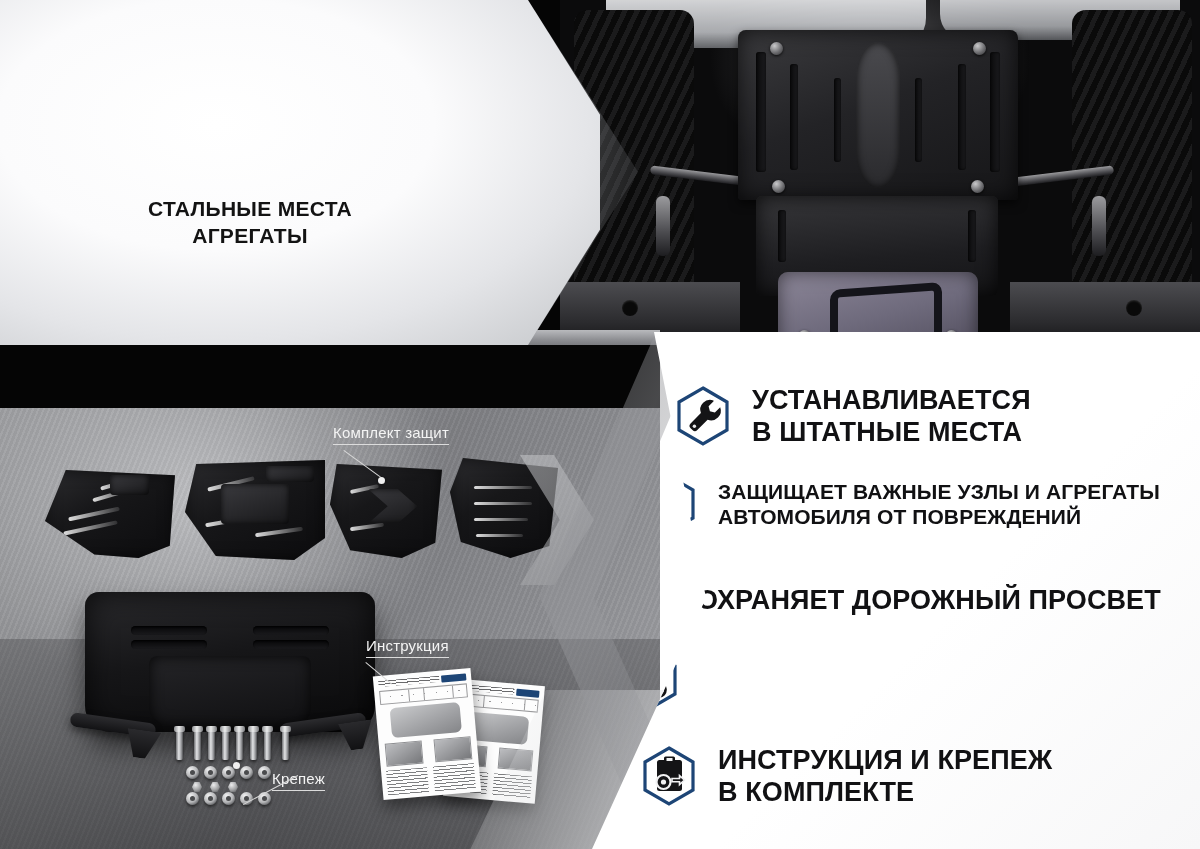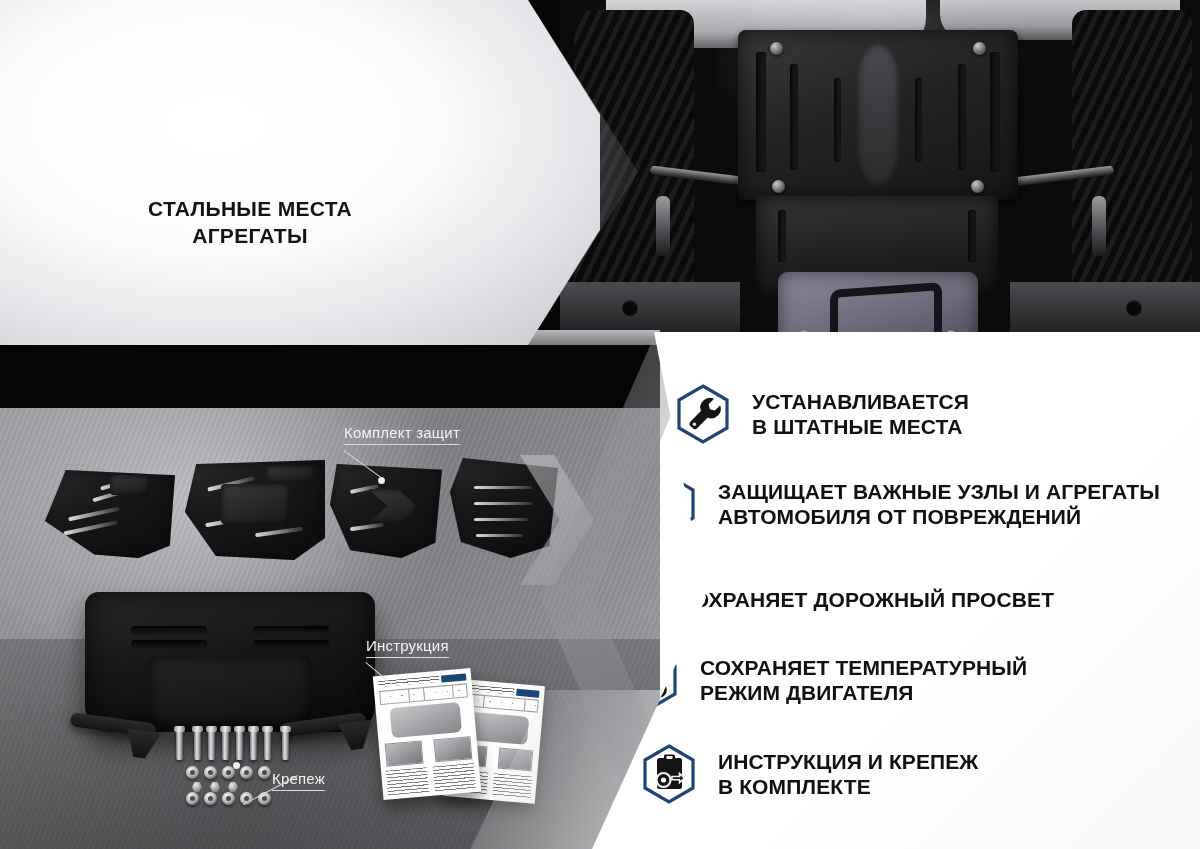--- a/index.html
+++ b/index.html
@@ -338,21 +338,21 @@
     position:absolute; left:0; top:0; width:702px; height:517px;
   }
   .feature{
     position:absolute; display:flex; align-items:center; gap:22px;
   }
   .hexicon{
     position:relative; width:54px; height:60px; flex:0 0 auto;
   }
   .hexicon svg{ display:block; }
   .feature-text{
-    font-size:21px; font-weight:700; color:#111113;
+    font-size:27px; font-weight:700; color:#111113;
     line-height:1.2; letter-spacing:.1px;
     text-transform:uppercase; white-space:pre-line;
   }
   .feature-text.big{ font-size:21px; }
 
   
   .wedge-br{
     position:absolute; left:470px; top:690px; width:220px; height:160px;
     background:linear-gradient(120deg, rgba(226,227,229,.0), rgba(226,227,229,.85));
     clip-path:polygon(76px 0, 220px 0, 220px 160px, 0 160px);
@@ -519,21 +519,21 @@
     <div class="tbl"></div>
     <div class="draw"></div>
     <div class="ph" style="left:6%;top:55%;"></div>
     <div class="ph" style="right:6%;top:55%;"></div>
     <div class="txt" style="top:77%;"></div>
     <div class="txt r" style="top:77%;"></div>
   </div>
 
   <div class="wedge-br"></div>
 
-  <div class="callout" style="left:344px;top:424px;">Комплект защит</div>
+  <div class="callout" style="left:333px;top:424px;">Комплект защит</div>
   <div class="leader" style="left:344px;top:450px;width:46px;height:1.4px;background:#d8d8d8;border:0;transform:rotate(36deg);"></div>
   <div class="leader-dot" style="left:378px;top:477px;"></div>
 
   <div class="callout" style="left:366px;top:637px;">Инструкция</div>
   <div class="leader" style="left:366px;top:662px;width:34px;height:1.4px;background:#d8d8d8;border:0;transform:rotate(40deg);"></div>
 
   <div class="callout" style="left:272px;top:770px;">Крепеж</div>
   <div class="leader" style="left:236px;top:775px;width:62px;height:1.4px;background:#d8d8d8;border:0;transform:rotate(-28deg);transform-origin:right center;"></div>
   <div class="leader-dot" style="left:233px;top:762px;"></div>
 
@@ -590,22 +590,20 @@
             <polygon points="27,2 51,16 51,44 27,58 3,44 3,16" fill="none" stroke="#1d4576" stroke-width="3.2"></polygon>
             <g fill="none" stroke="#141416" stroke-width="2.8" stroke-linecap="round">
               <path d="M31 14.5a3.8 3.8 0 0 1 7.6 0v20a6.6 6.6 0 1 1-7.6 0z"></path>
               <path d="M34.8 22v16"></path>
               <path d="M14 36c2.6-2.4 5.4-2.4 8 0s5.4 2.4 8 0"></path>
               <path d="M14 42c2.6-2.4 5.4-2.4 8 0s5.4 2.4 8 0"></path>
             </g>
             <circle cx="34.8" cy="41.5" r="3.4" fill="#141416"></circle>
           </svg>
         </div>
-        <div class="feature-text">СОХРАНЯЕТ ТЕМПЕРАТУРНЫЙ
-РЕЖИМ ДВИГАТЕЛЯ</div>
       </div>
 
       <div class="feature" style="left:144px;top:412px;">
         <div class="hexicon">
           <svg width="54" height="60" viewBox="0 0 54 60">
             <polygon points="27,2 51,16 51,44 27,58 3,44 3,16" fill="none" stroke="#1d4576" stroke-width="3.2"></polygon>
             <g fill="#141416">
               <rect x="15" y="14" width="25" height="31" rx="2.5"></rect>
               <rect x="22" y="10.5" width="11" height="6" rx="1.6"></rect>
             </g>

